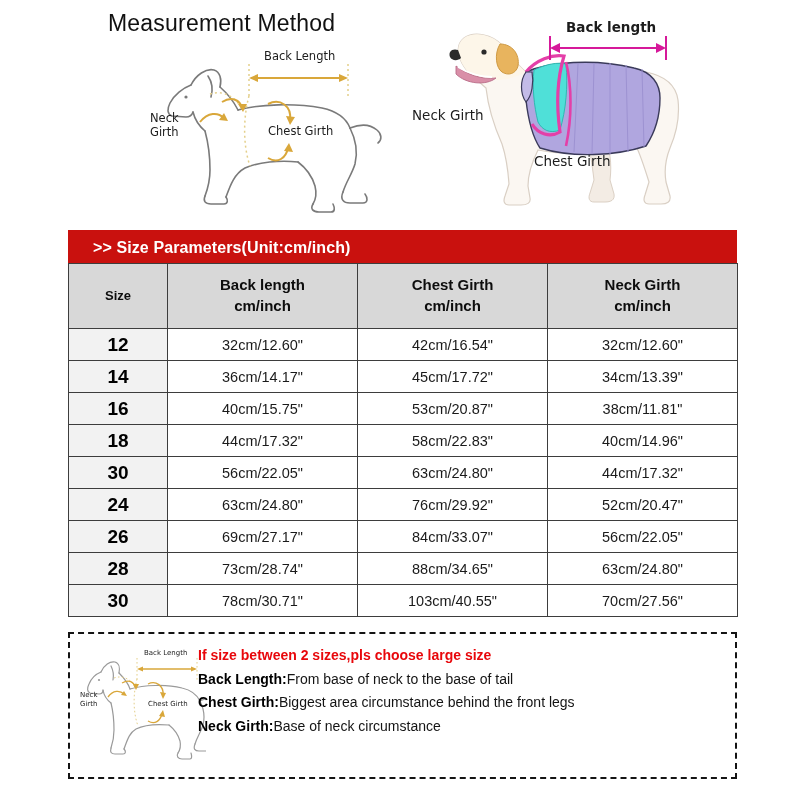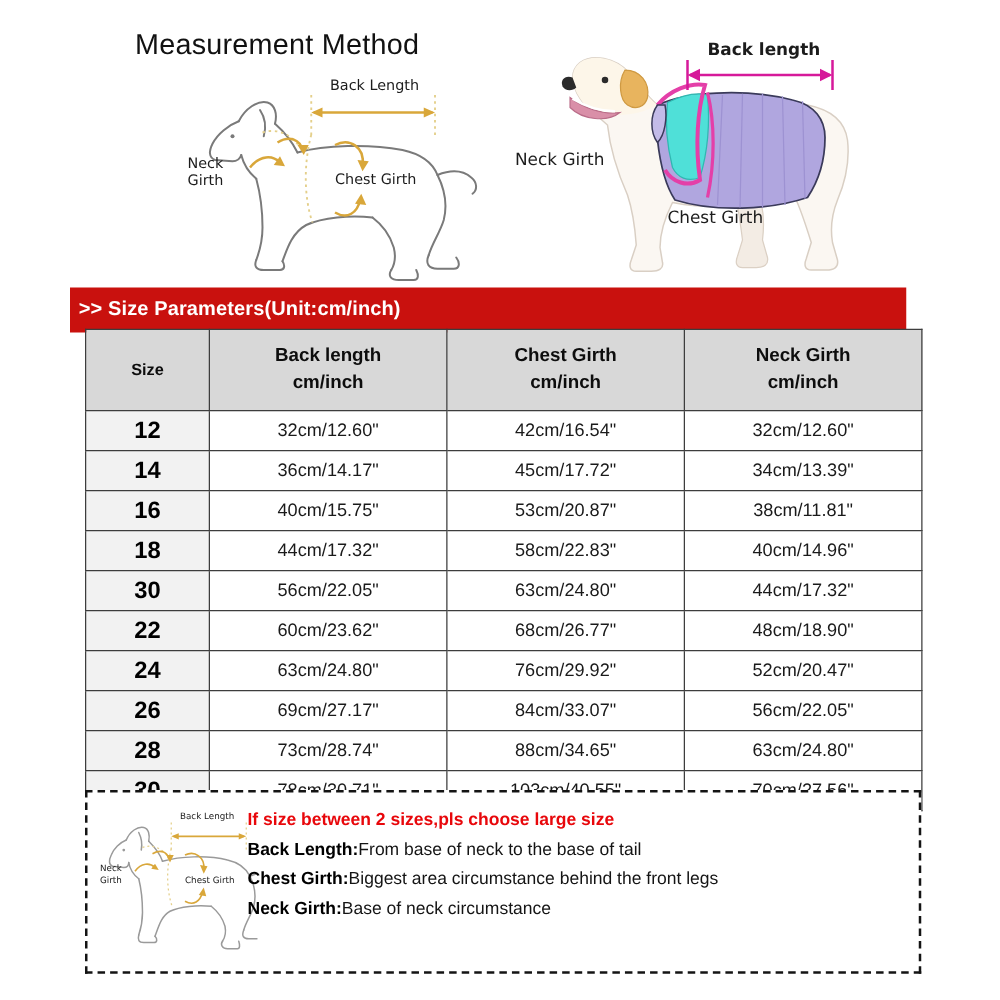--- a/index.html
+++ b/index.html
@@ -12,21 +12,21 @@
     height: 800px;
     position: relative;
     overflow: hidden;
     font-family: "Liberation Sans", sans-serif;
     color: #1a1a1a;
   }
 
   
   #top-section {
     position: absolute;
-    left: 0; top: 16px;
+    left: 0; top: 4px;
     width: 800px; height: 218px;
   }
 
   #page-title {
     position: absolute;
     left: 108px; top: 6px;
     font-size: 23px;
     font-weight: 400;
     letter-spacing: 0.2px;
     color: #111111;
@@ -45,29 +45,29 @@
   #diagram-photo {
     position: absolute;
     left: 408px; top: 10px;
     width: 340px; height: 208px;
   }
   #diagram-photo svg { display: block; }
 
   
   #size-banner {
     position: absolute;
-    left: 56px; top: 230px;
+    left: 68px; top: 230px;
     width: 669px; height: 36px;
     background: #c9110e;
     color: #ffffff;
     font-size: 16px;
     font-weight: 600;
     display: flex;
     align-items: center;
-    padding-left: 7px;
+    padding-left: 25px;
     box-sizing: border-box;
     letter-spacing: 0.1px;
   }
 
   
   #size-table {
     position: absolute;
     left: 68px; top: 263px;
     width: 669px;
     border-collapse: collapse;
@@ -336,26 +336,20 @@
         <td>58cm/22.83"</td>
         <td>40cm/14.96"</td>
       </tr>
       <tr>
         <td class="size-cell">30</td>
         <td>56cm/22.05"</td>
         <td>63cm/24.80"</td>
         <td>44cm/17.32"</td>
       </tr>
       <tr>
-        <td class="size-cell">22</td>
-        <td>60cm/23.62"</td>
-        <td>68cm/26.77"</td>
-        <td>48cm/18.90"</td>
-      </tr>
-      <tr>
         <td class="size-cell">24</td>
         <td>63cm/24.80"</td>
         <td>76cm/29.92"</td>
         <td>52cm/20.47"</td>
       </tr>
       <tr>
         <td class="size-cell">26</td>
         <td>69cm/27.17"</td>
         <td>84cm/33.07"</td>
         <td>56cm/22.05"</td>

